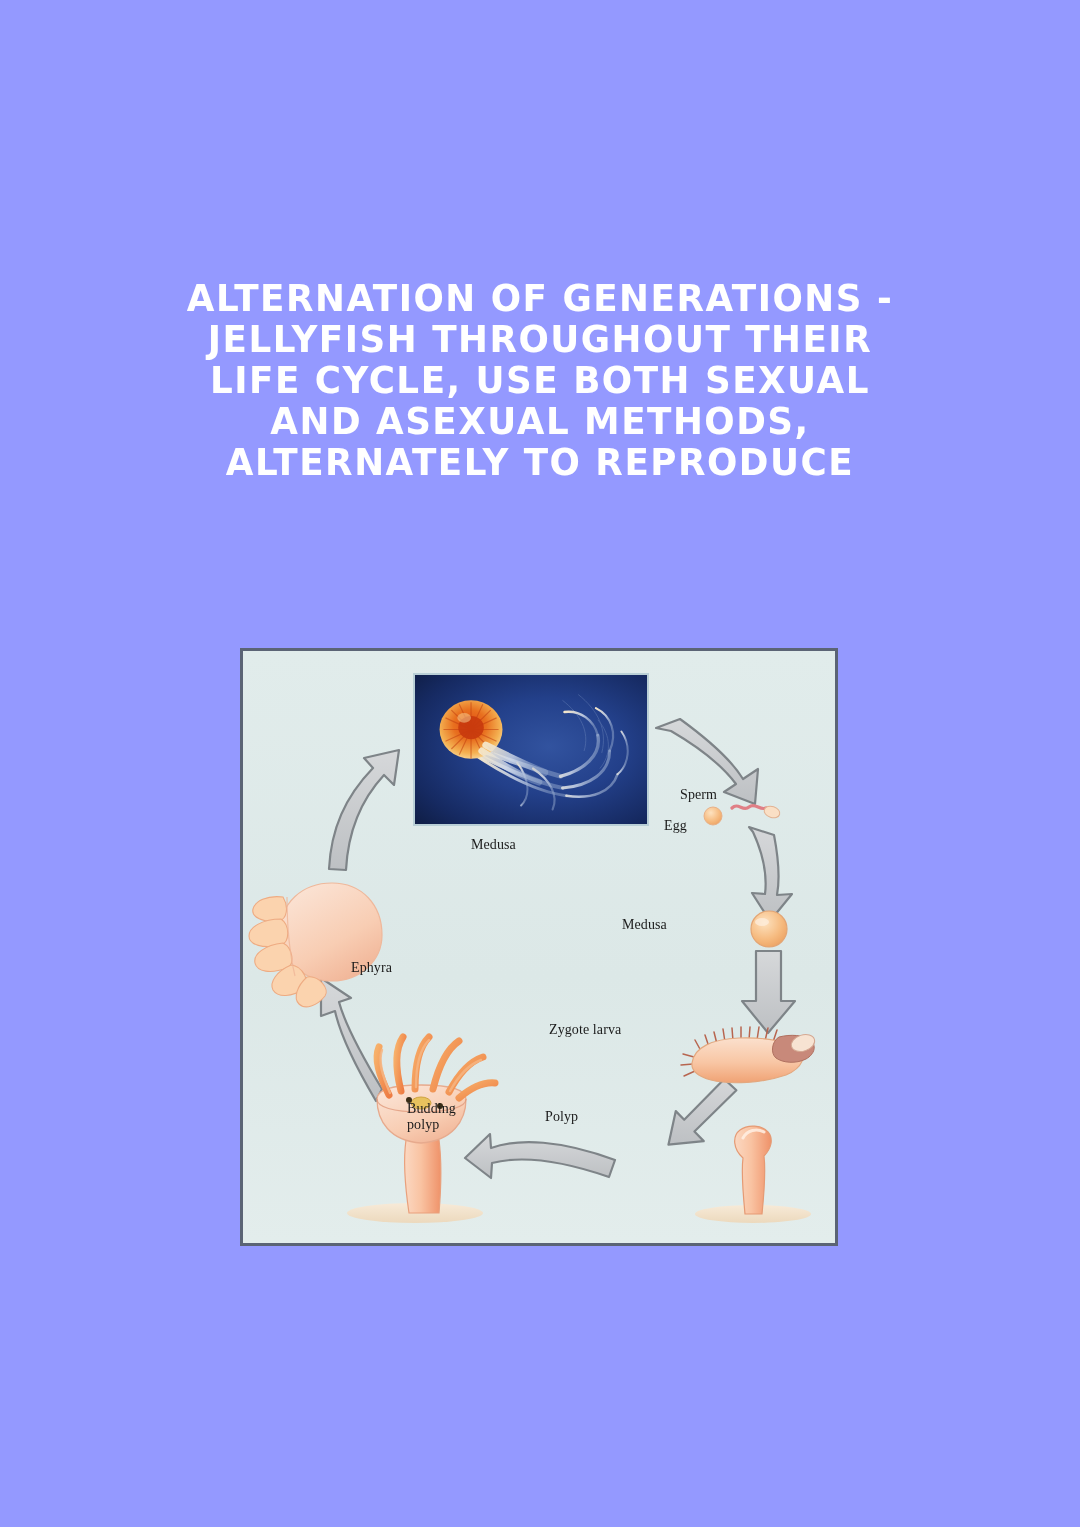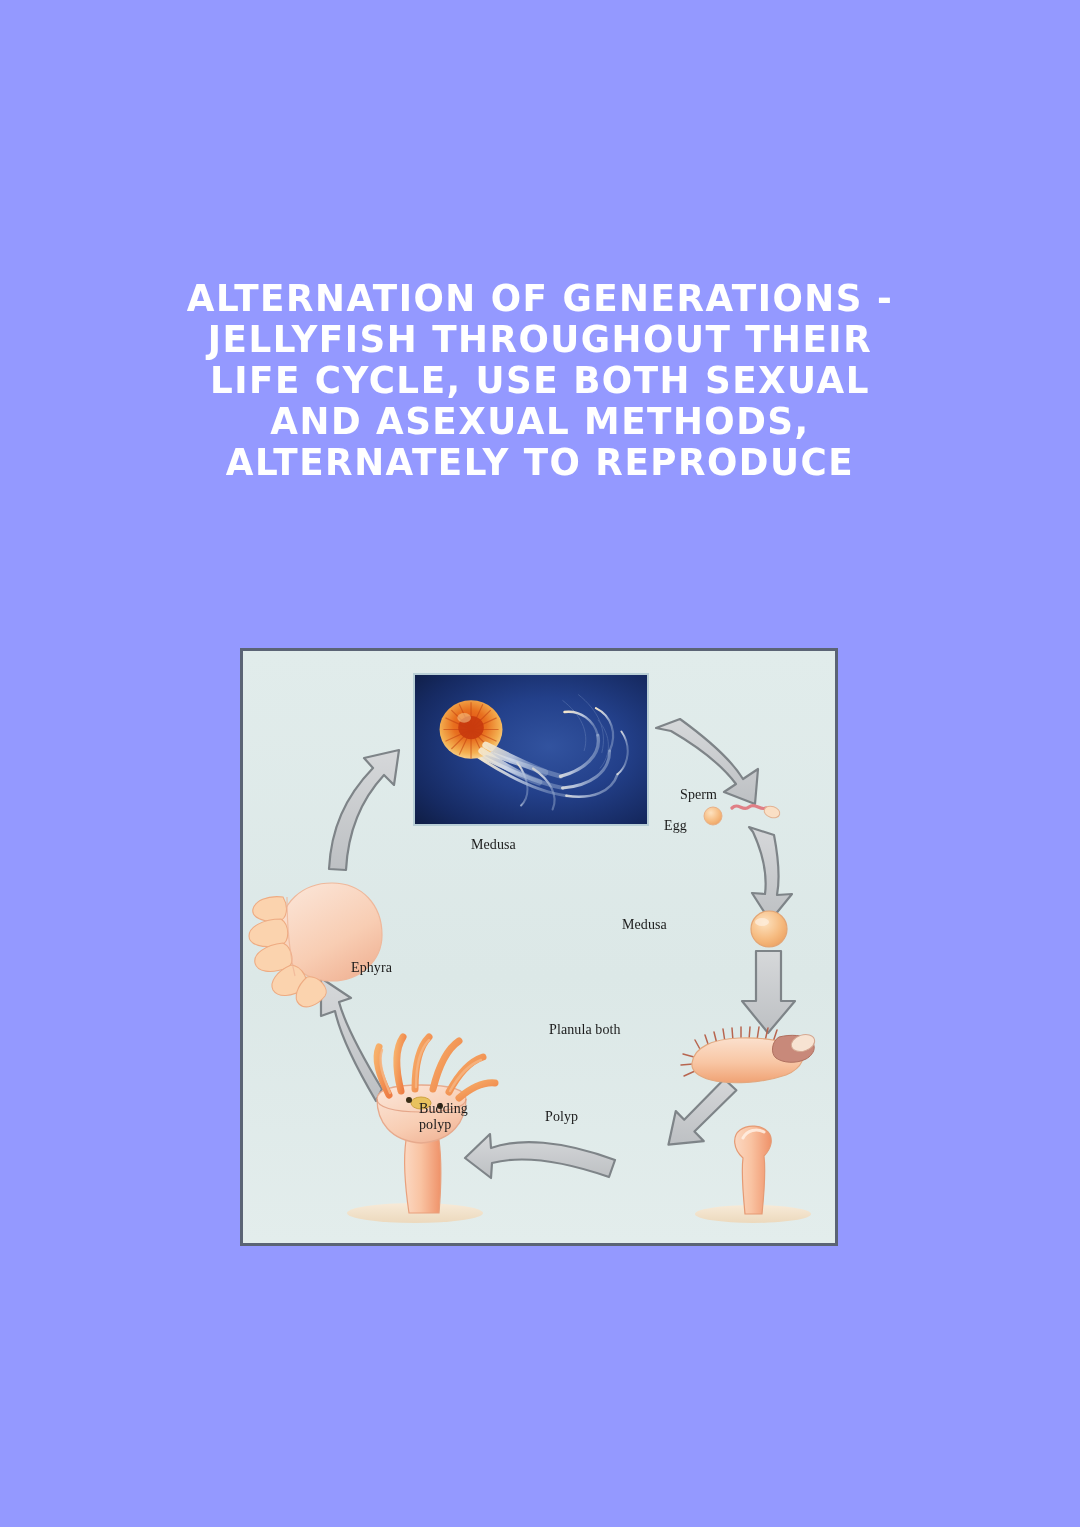--- a/index.html
+++ b/index.html
@@ -91,21 +91,21 @@
     line-height: 16px;
     white-space: pre;
     letter-spacing: 0.1px;
   }
   .lbl-medusa { left: 228px; top: 186px; }
   .lbl-sperm  { left: 437px; top: 136px; }
   .lbl-egg    { left: 373px; top: 167px; margin-left: 48px; }
   .lbl-zygote { left: 379px; top: 266px; }
   .lbl-planula{ left: 306px; top: 371px; }
   .lbl-polyp  { left: 302px; top: 458px; }
-  .lbl-budding{ left: 176px; top: 450px; }
+  .lbl-budding{ left: 164px; top: 450px; }
   .lbl-ephyra { left: 108px; top: 309px; }
 </style>
 </head>
 <body>
 
 <div class="title-block">
   <span class="title-line">Alternation of Generations -</span>
   <span class="title-line">Jellyfish throughout their</span>
   <span class="title-line">life cycle, use both sexual</span>
   <span class="title-line">and asexual methods,</span>
@@ -311,20 +311,20 @@
           <path d="M72 72 C92 82 112 92 132 100"></path>
           <path d="M68 78 C88 92 108 104 126 110"></path>
         </g>
       </svg>
     </div>
 
     <div class="lbl lbl-medusa">Medusa</div>
     <div class="lbl lbl-sperm">Sperm</div>
     <div class="lbl lbl-egg">Egg</div>
     <div class="lbl lbl-zygote">Medusa</div>
-    <div class="lbl lbl-planula">Planula both</div>
+    <div class="lbl lbl-planula">Zygote larva</div>
     <div class="lbl lbl-polyp">Polyp</div>
     <div class="lbl lbl-budding">Budding
 polyp</div>
     <div class="lbl lbl-ephyra">Ephyra</div>
 
   </div>
 </div>
 
 </body></html>

